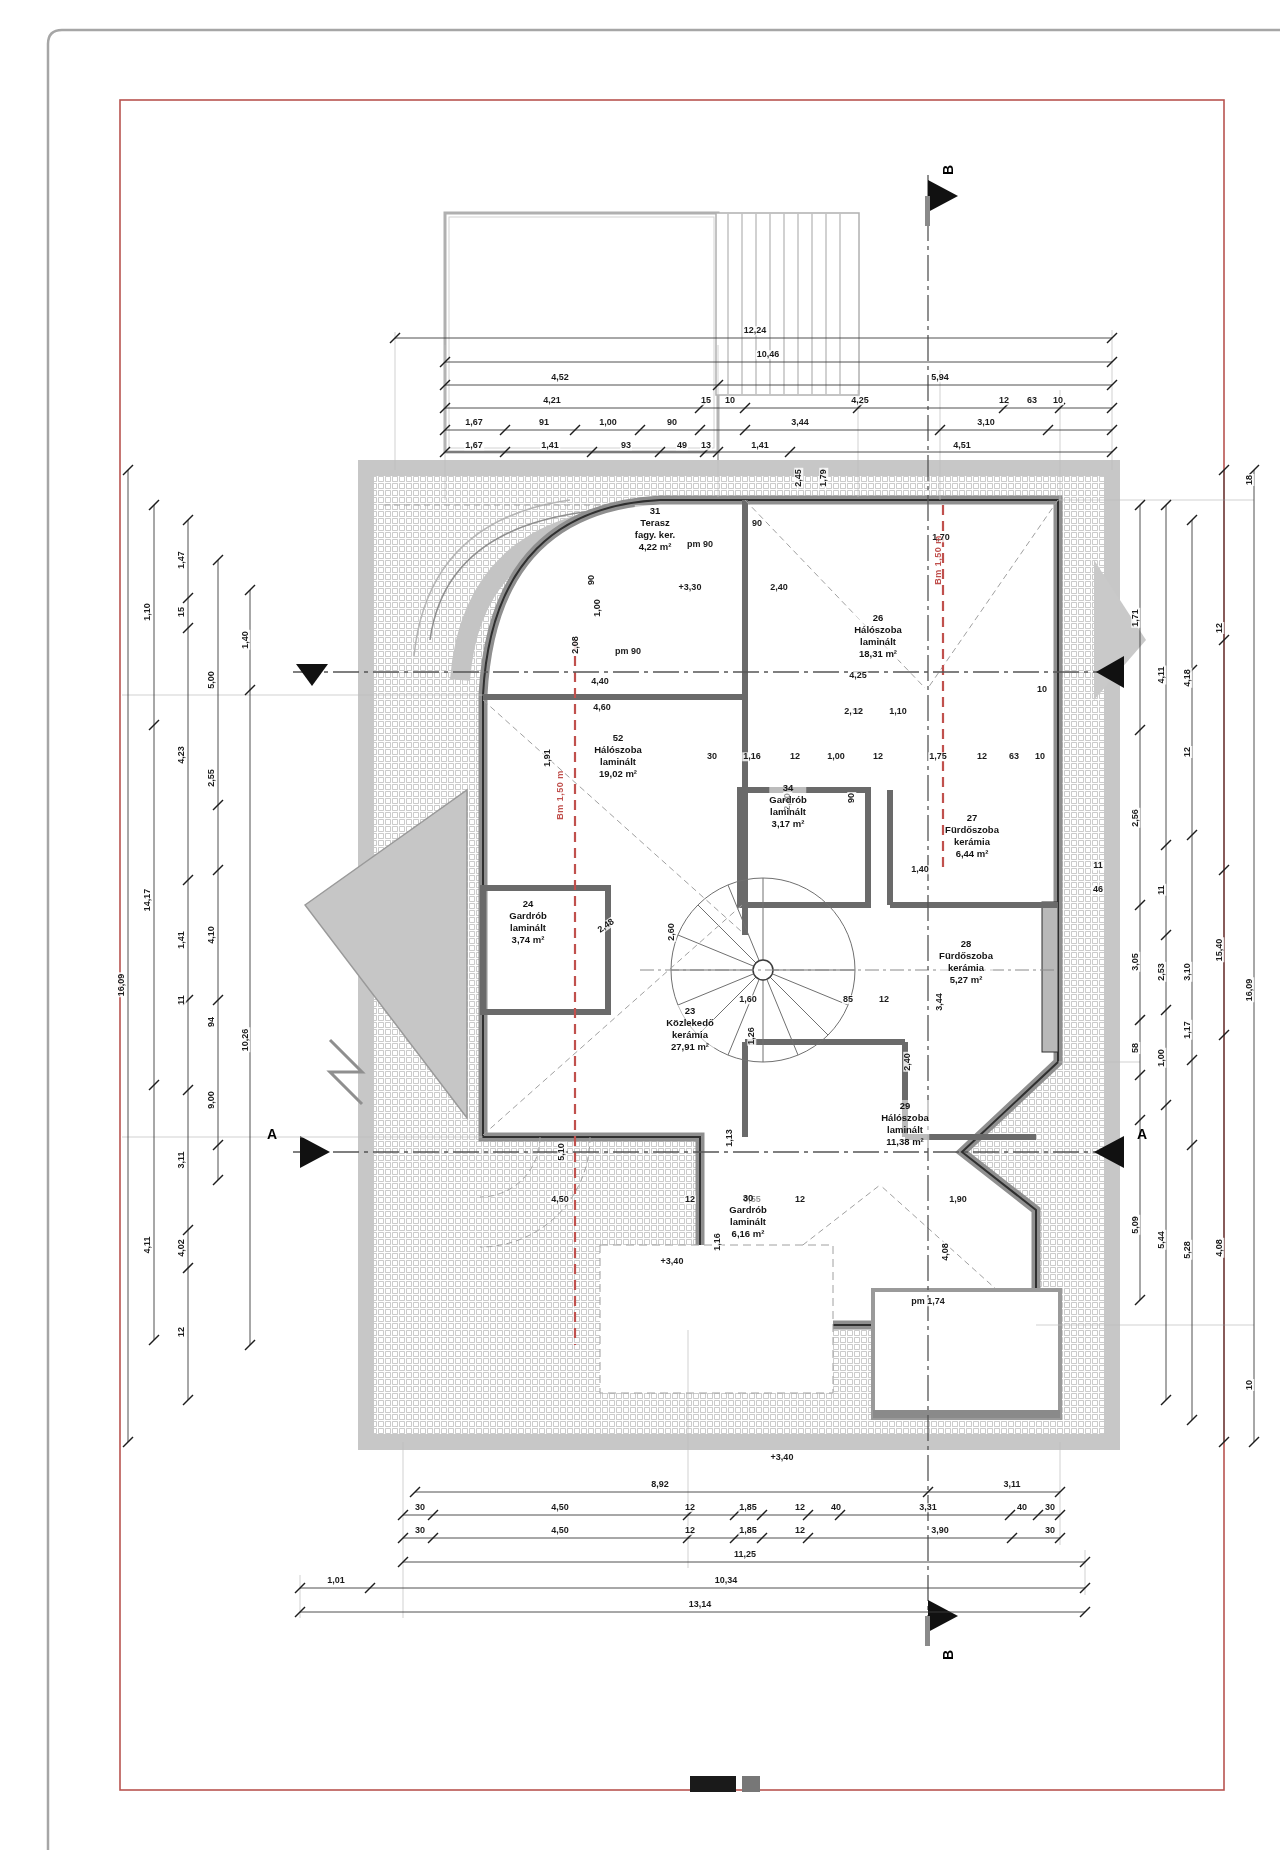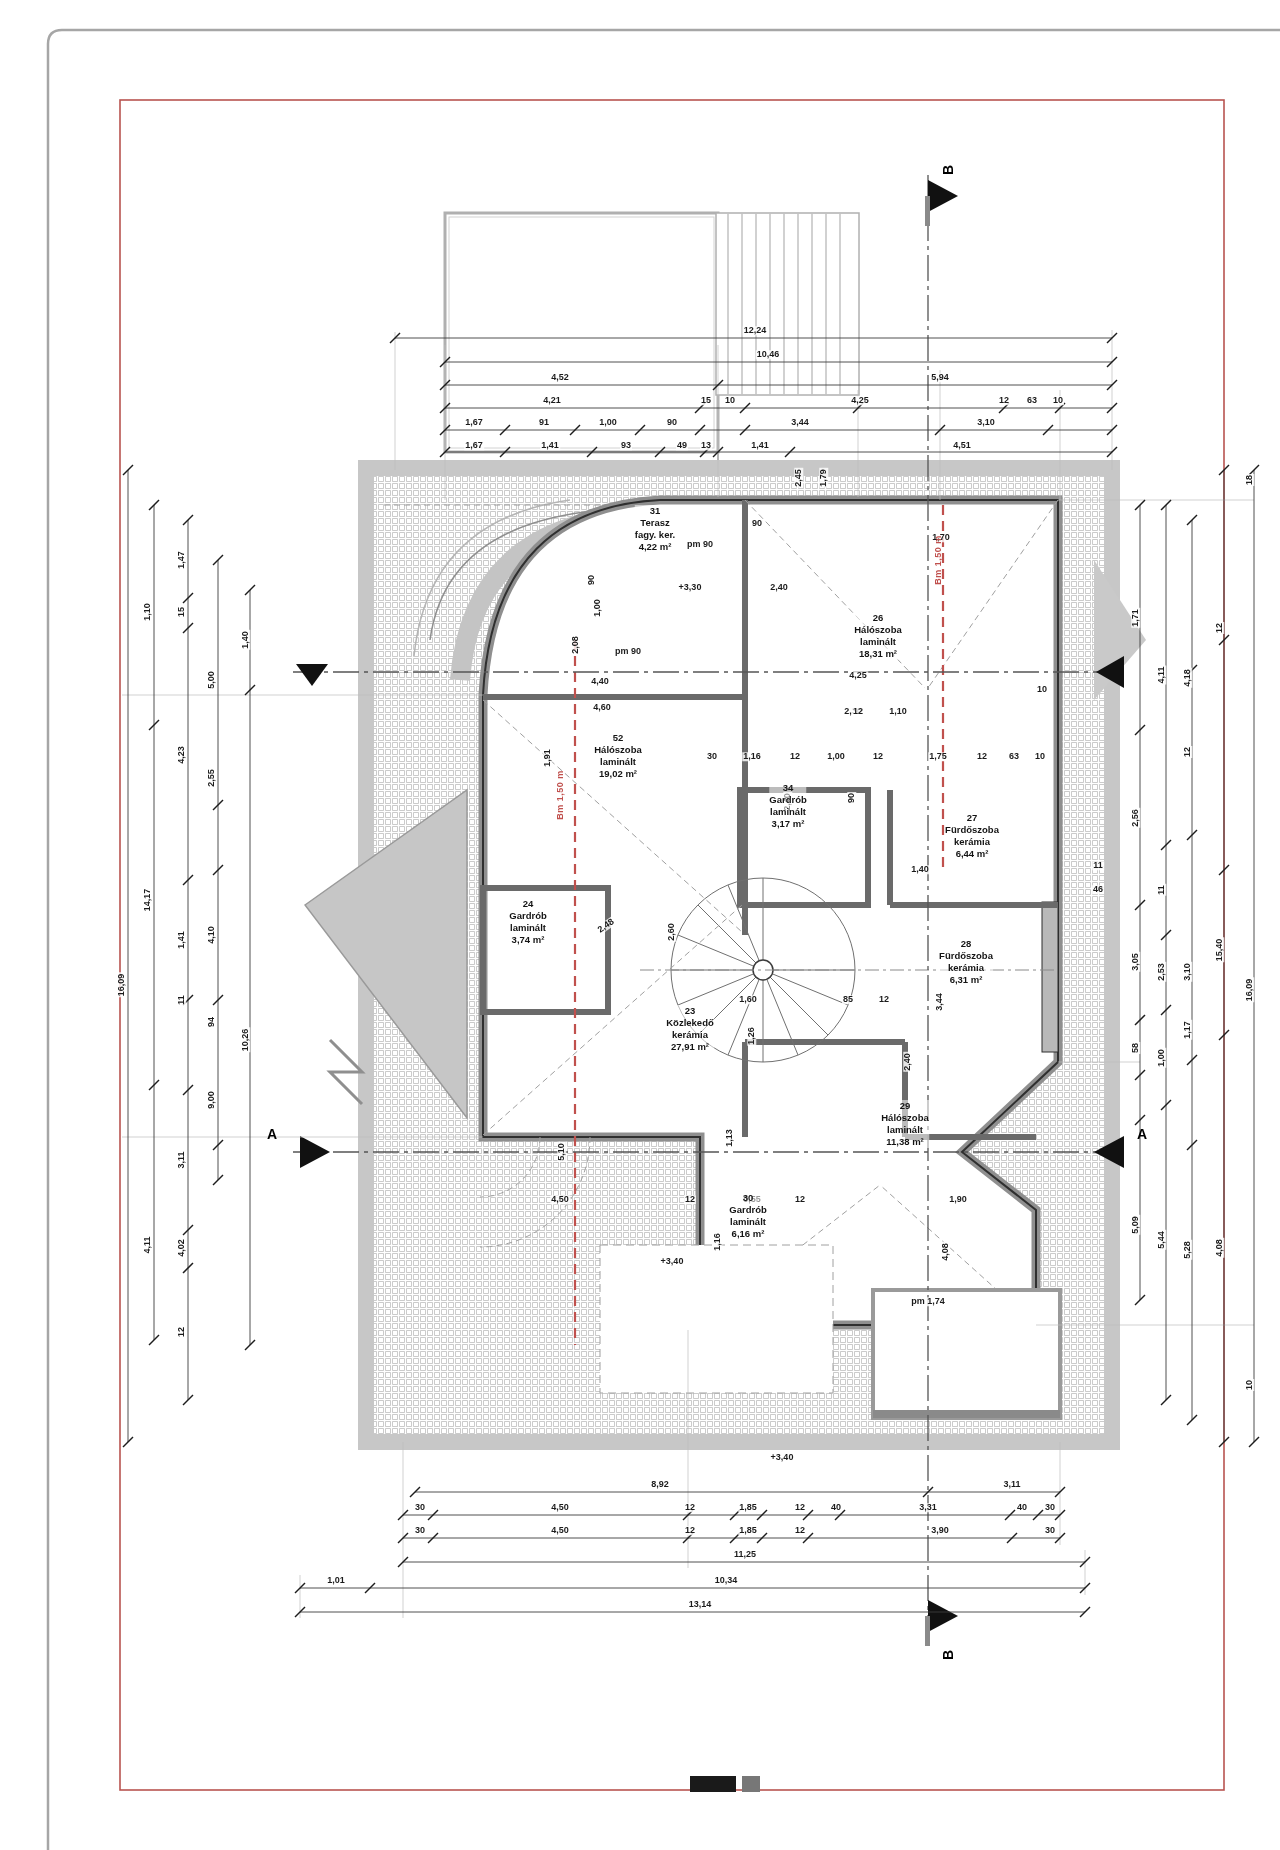--- a/index.html
+++ b/index.html
@@ -494,21 +494,21 @@
       <div class="room" style="left: 528px; top: 898px; transform: translate(-50%, 0px);">
       <div>24</div>
       <div>Gardrób</div>
       <div>laminált</div>
       <div>3,74 m²</div>
     </div>
       <div class="room" style="left: 966px; top: 938px; transform: translate(-50%, 0px);">
       <div>28</div>
       <div>Fürdőszoba</div>
       <div>kerámia</div>
-      <div>6,31 m²</div>
+      <div>5,27 m²</div>
     </div>
       <div class="room" style="left: 690px; top: 1005px; transform: translate(-50%, 0px);">
       <div>23</div>
       <div>Közlekedő</div>
       <div>kerámia</div>
       <div>27,91 m²</div>
     </div>
       <div class="room" style="left: 905px; top: 1100px; transform: translate(-50%, 0px);">
       <div>29</div>
       <div>Hálószoba</div>

